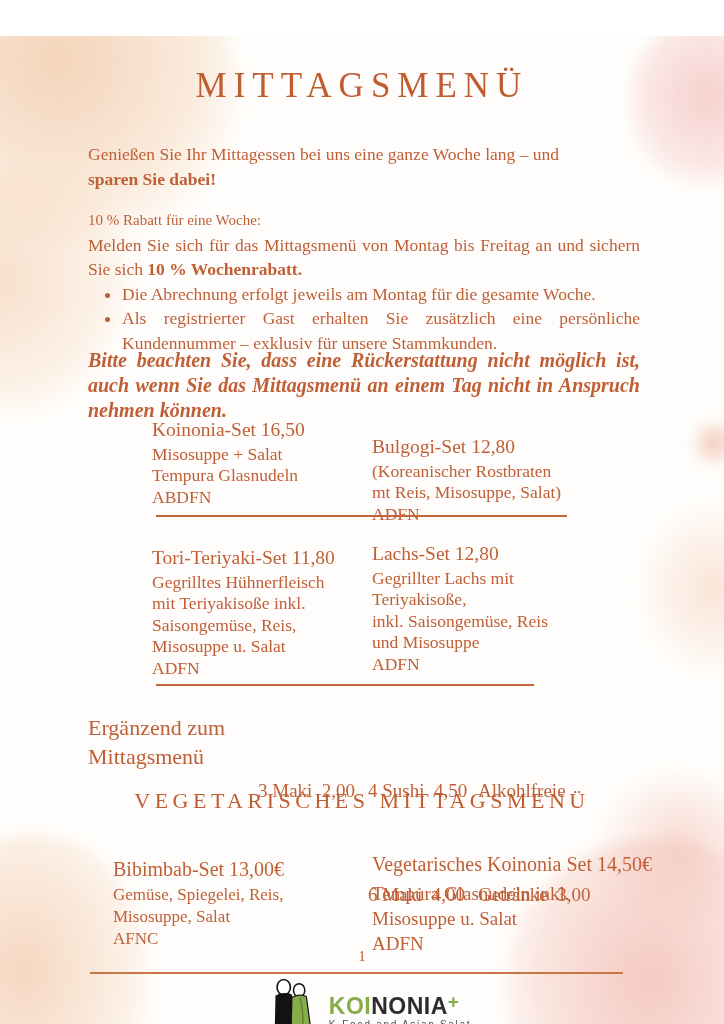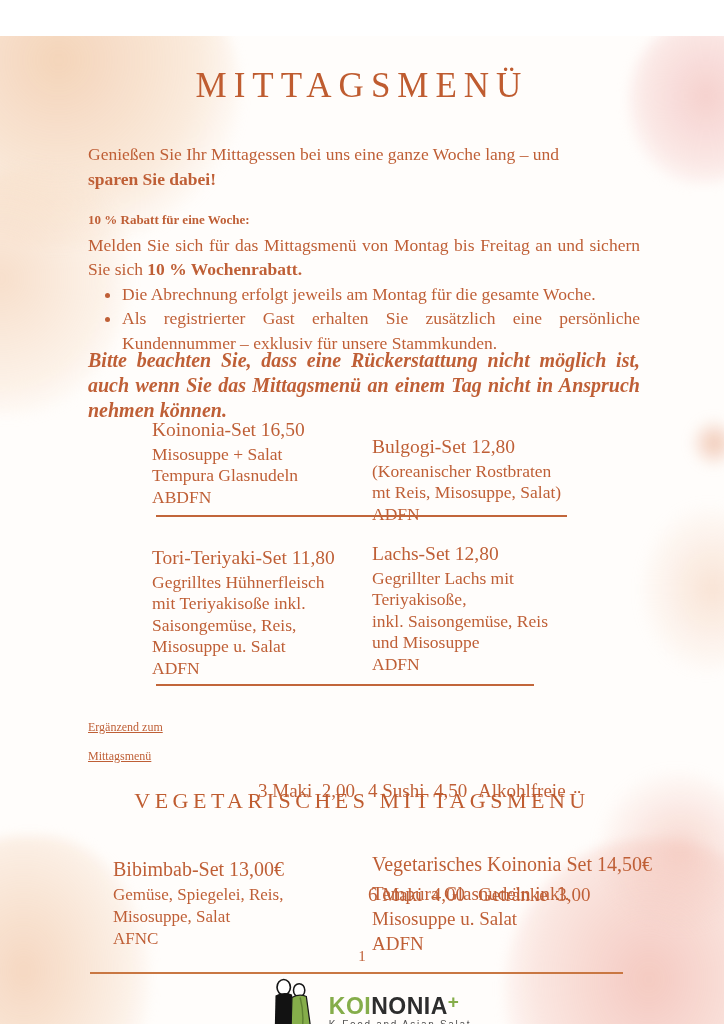--- a/index.html
+++ b/index.html
@@ -36,30 +36,30 @@
   .blob-br-lobe{right:-24px;bottom:130px;width:150px;height:160px;
     background:radial-gradient(ellipse at 55% 50%, rgba(242,190,178,.6), rgba(255,255,255,0) 74%);
     border-radius:50% 50% 45% 55%;}
   
   .abs{position:absolute;}
   .doc-title{left:0;right:0;top:30px;text-align:center;
     font-size:35px;letter-spacing:7px;font-weight:400;margin:0;color:#bf5c30;}
   .intro{left:88px;top:106px;width:552px;font-size:17.5px;line-height:24.5px;}
   .intro .b{font-weight:bold;}
   .discount{left:88px;top:172px;width:552px;font-size:17.5px;line-height:24.5px;}
-  .discount h3{margin:0;font-size:13px;font-weight:bold;}
+  .discount h3{margin:0;font-size:15px;font-weight:normal;}
   .discount p{margin:0;text-align:justify;text-align-last:left;}
   .discount ul{margin:0;padding:0 0 0 34px;}
   .discount li{margin:0;text-align:justify;text-align-last:left;}
   .note{left:88px;top:312px;width:552px;font-size:20px;line-height:25px;
     font-style:italic;font-weight:bold;text-align:justify;text-align-last:left;margin:0;}
   .menu-item{line-height:21.5px;font-size:17.5px;}
   .menu-item .name{font-size:19.5px;margin-bottom:3px;}
   .divider{height:2px;background:#c2663a;}
-  .supp-label{left:88px;top:677px;width:170px;font-size:12px;line-height:29px;text-decoration:underline;}
+  .supp-label{left:88px;top:677px;width:170px;font-size:22px;line-height:29px;}
   .supp-col{top:669px;font-size:19px;line-height:34.5px;white-space:pre;}
   .veg-heading{left:0;right:0;top:752px;text-align:center;margin:0;
     font-size:22px;letter-spacing:4.5px;font-weight:400;color:#bf5c30;}
   .veg-item .name{font-size:20px;margin-bottom:4px;}
   .veg-item{font-size:17px;line-height:22px;}
   .veg-item.right{font-size:19px;line-height:25px;}
   .page-num{left:0;right:0;top:912px;text-align:center;font-size:15px;}
   .footer-line{left:90px;top:936px;width:533px;height:2px;background:#c97742;}
   
   .logo{left:0;right:0;top:942px;display:flex;justify-content:center;align-items:flex-start;

